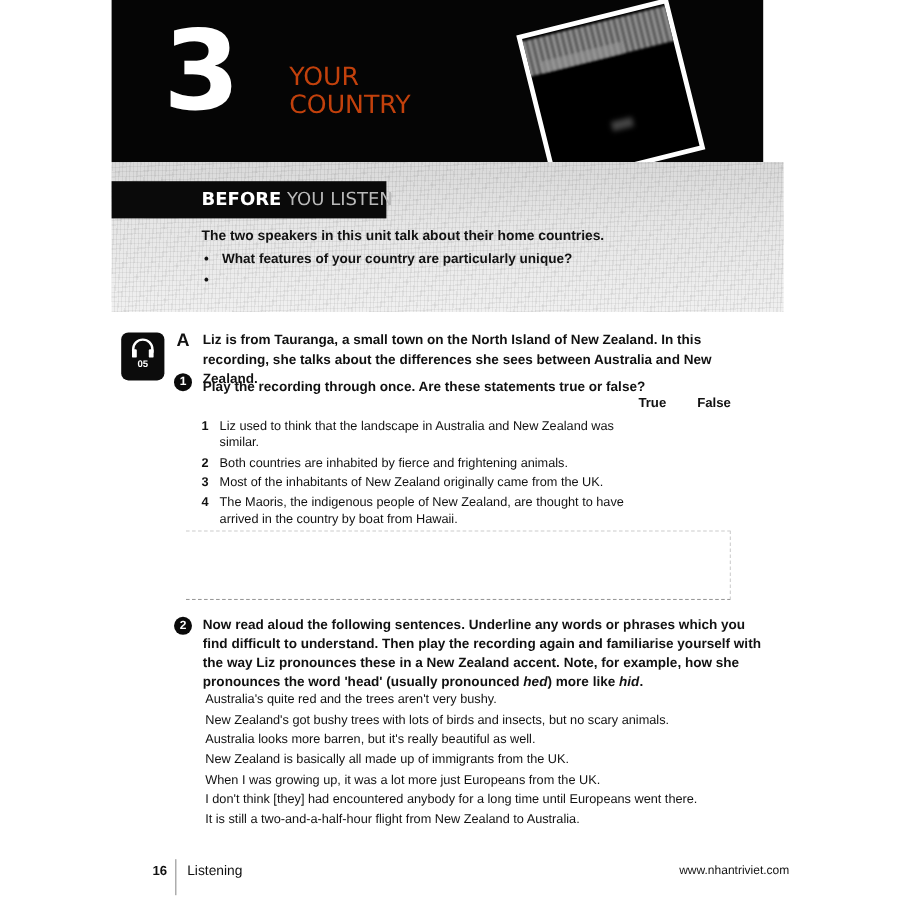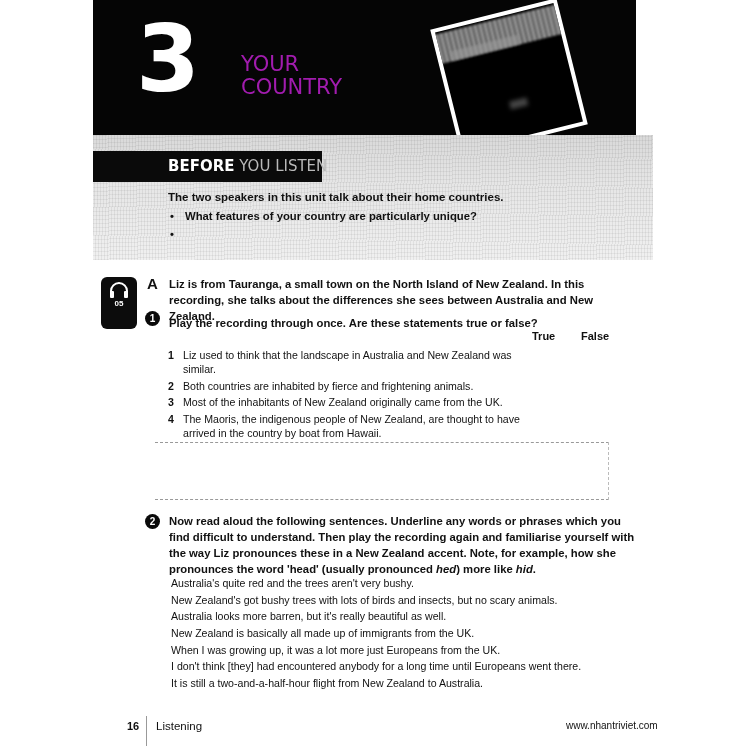--- a/index.html
+++ b/index.html
@@ -9,21 +9,21 @@
     }
     .page { position: absolute; left: 0; top: 0; width: 750px; height: 750px; }
 
     
     .banner { position: absolute; left: 93px; top: 0; width: 543px; height: 135px; background: #050505; }
     .unit-number {
       position: absolute; left: 136px; top: 14px; font-size: 92px; font-weight: bold; color: #fff; line-height: 1;
       font-family: "DejaVu Sans", sans-serif; letter-spacing: -2px;
     }
     .unit-title {
-      position: absolute; left: 241px; top: 53px; color: #a21caf; font-size: 21px; font-weight: normal; line-height: 23px;
+      position: absolute; left: 241px; top: 53px; color: #c2410c; font-size: 21px; font-weight: normal; line-height: 23px;
       font-family: "DejaVu Sans", sans-serif;
     }
     .unit-title span { display: block; }
 
     .photo {
       position: absolute; left: 444px; top: 12px; width: 122px; height: 122px;
       background: #000; border: 4px solid #fff; transform: rotate(-14deg); transform-origin: center;
       overflow: hidden;
     }
     .photo .haze {
@@ -53,21 +53,21 @@
     }
     .byl-title .light { font-weight: normal; color: #b9b9b9; }
 
     .byl-intro { position: absolute; left: 168px; top: 191px; font-size: 11.5px; font-weight: bold; }
     .byl-bullets { position: absolute; left: 168px; top: 209px; width: 420px; margin: 0; padding: 0; list-style: none; }
     .byl-bullets li { position: relative; padding-left: 17px; font-size: 11.3px; font-weight: bold; line-height: 14px; margin-bottom: 4px; }
     .byl-bullets li .dot { position: absolute; left: 2px; top: 0; }
 
     
     .audio-badge {
-      position: absolute; left: 101px; top: 277px; width: 36px; height: 52px; background: #0c0c0c; border-radius: 6px;
+      position: absolute; left: 101px; top: 277px; width: 36px; height: 40px; background: #0c0c0c; border-radius: 6px;
       display: flex; flex-direction: column; align-items: center; justify-content: flex-start;
     }
     .audio-badge svg { margin-top: 4px; }
     .track { color: #fff; font-size: 8px; line-height: 9px; margin-top: 0px; font-weight: bold; }
 
     .sec-letter { position: absolute; left: 147px; top: 275px; font-size: 15px; font-weight: bold; }
     .sec-intro { position: absolute; left: 169px; top: 276px; width: 470px; font-size: 11.3px; font-weight: bold; line-height: 16px; }
 
     .step-circle {
       position: absolute; width: 15px; height: 15px; border-radius: 50%; background: #0a0a0a; color: #fff;

